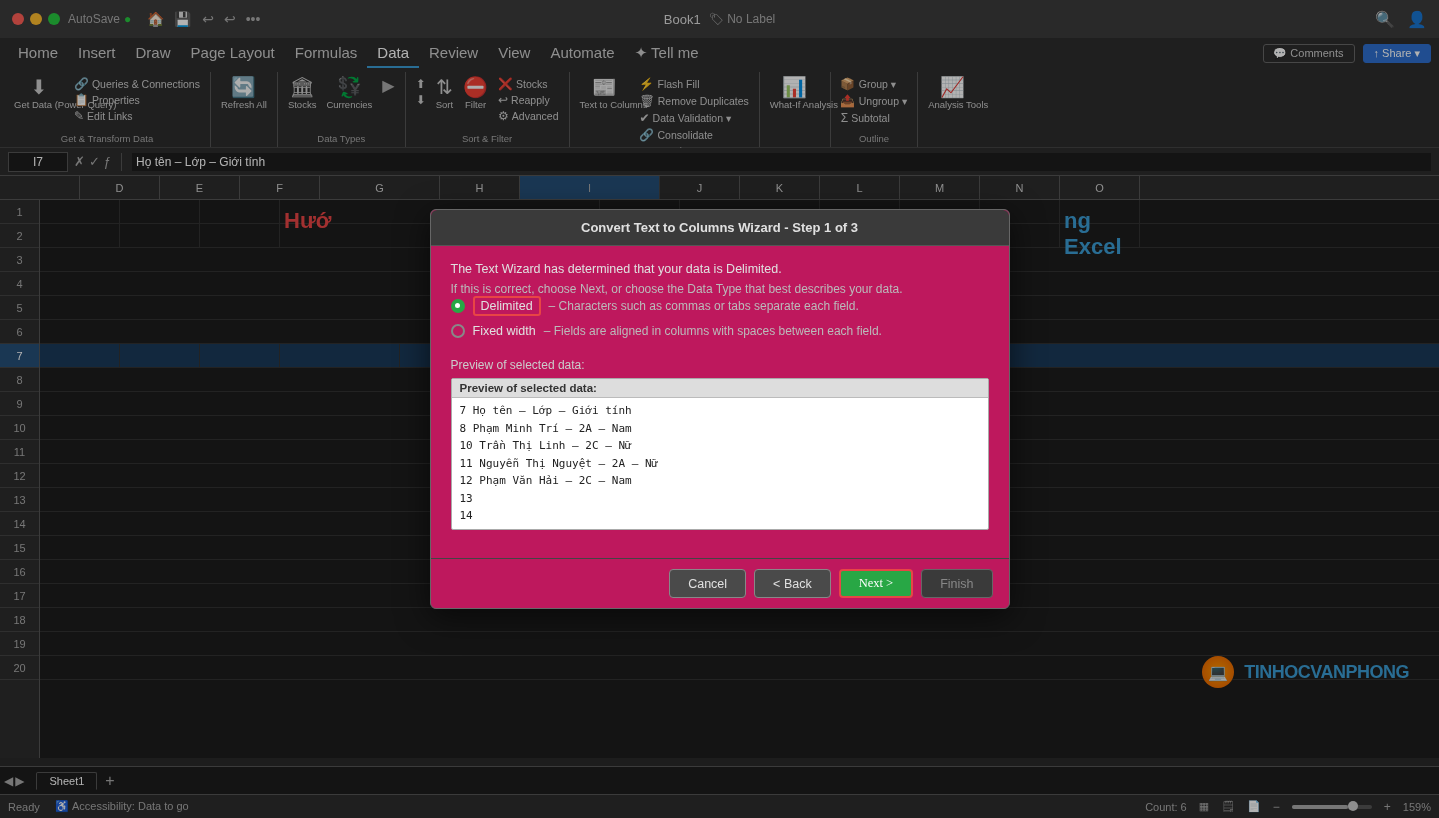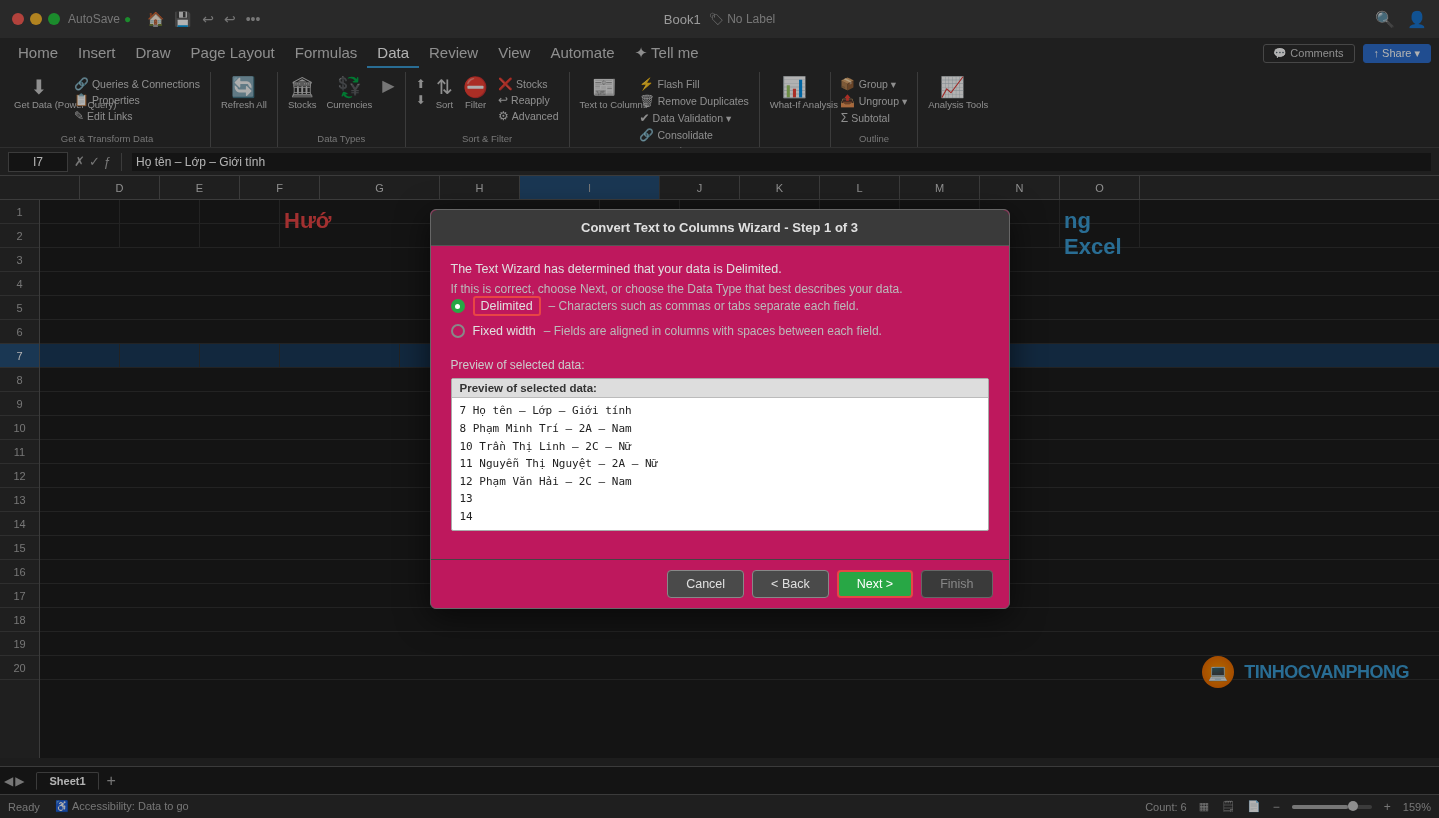--- a/index.html
+++ b/index.html
@@ -28,21 +28,21 @@
     
     .main-content { display: flex; flex-direction: column; height: calc(818px - 38px); }
 
     
     .status-bar { height: 24px; background: #2d2d2d; border-top: 1px solid #555; display: flex; align-items: center; padding: 0 8px; gap: 16px; font-size: 11px; color: #aaa; }
     .status-bar-right { margin-left: auto; display: flex; gap: 12px; align-items: center; }
 
     
     .sheet-tabs { height: 28px; background: #1e1e1e; border-top: 1px solid #555; display: flex; align-items: center; padding: 0 4px; gap: 4px; }
     .sheet-tab { background: #3a3a3a; color: #ccc; border: 1px solid #555; border-radius: 2px 2px 0 0; padding: 2px 12px; font-size: 11px; cursor: pointer; }
-    .sheet-tab.active { background: #1e1e1e; color: #fff; border-bottom-color: #1e1e1e; font-weight: bold; }
+    .sheet-tab.active { background: #1e1e1e; color: #fff; border-bottom-color: #1e1e1e; }
     .sheet-tab-add { background: transparent; color: #aaa; border: none; font-size: 16px; cursor: pointer; padding: 0 4px; }
 
     
     .scroll-area { height: 8px; background: #2a2a2a; }
 
     
     .dialog-overlay { position: absolute; top: 0; left: 0; width: 100%; height: 100%; background: rgba(0,0,0,0.3); display: flex; align-items: center; justify-content: center; z-index: 100; }
     .dialog { background: #be185d; border: 1px solid #666; border-radius: 6px; width: 580px; box-shadow: 0 8px 32px rgba(0,0,0,0.6); }
     .dialog-header { background: #3a3a3a; border-radius: 6px 6px 0 0; padding: 10px 16px; text-align: center; font-size: 13px; color: #e0e0e0; font-weight: 600; border-bottom: 1px solid #555; }
     .dialog-body { padding: 16px 20px; }
@@ -55,21 +55,21 @@
     .radio-btn.selected::after { content: ''; width: 5px; height: 5px; background: #fff; border-radius: 50%; }
     .option-desc { color: #bbb; font-size: 12px; }
     .dialog-preview-section { margin-bottom: 12px; }
     .dialog-preview-label { font-size: 12px; color: #ccc; margin-bottom: 6px; }
     .preview-box { background: #fff; border: 1px solid #aaa; border-radius: 2px; padding: 0; }
     .preview-header { background: #ddd; padding: 3px 8px; font-size: 11.5px; color: #333; font-weight: 600; border-bottom: 1px solid #bbb; }
     .preview-data { padding: 4px 8px; font-size: 11px; color: #222; font-family: monospace; line-height: 1.6; }
     .dialog-footer { display: flex; justify-content: flex-end; gap: 8px; padding: 10px 16px; border-top: 1px solid #444; }
     .btn { padding: 5px 18px; border-radius: 4px; font-size: 12.5px; cursor: pointer; border: 1px solid #888; }
     .btn-default { background: #4a4a4a; color: #e0e0e0; }
-    .btn-primary { background: #28a745; color: #fff; border: 2px solid #e84545; }
+    .btn-primary { background: #28a745; color: #fff; border: 2px solid #e84545; font-family: Liberation Serif, serif; }
     .btn-disabled { background: #3a3a3a; color: #888; border-color: #666; }
 
     
     .ss-container { flex: 1; overflow: hidden; position: relative; background: #1e1e1e; }
     .col-headers-row { display: flex; background: #2d2d2d; height: 24px; border-bottom: 1px solid #555; padding-left: 40px; }
     .grid-content { display: flex; height: calc(100% - 24px); }
     .row-nums { width: 40px; background: #2d2d2d; border-right: 1px solid #555; }
     .row-num { height: 24px; line-height: 24px; text-align: center; font-size: 11px; color: #aaa; border-bottom: 1px solid #444; }
     .cells { flex: 1; overflow: hidden; }
     .grid-row { display: flex; }

